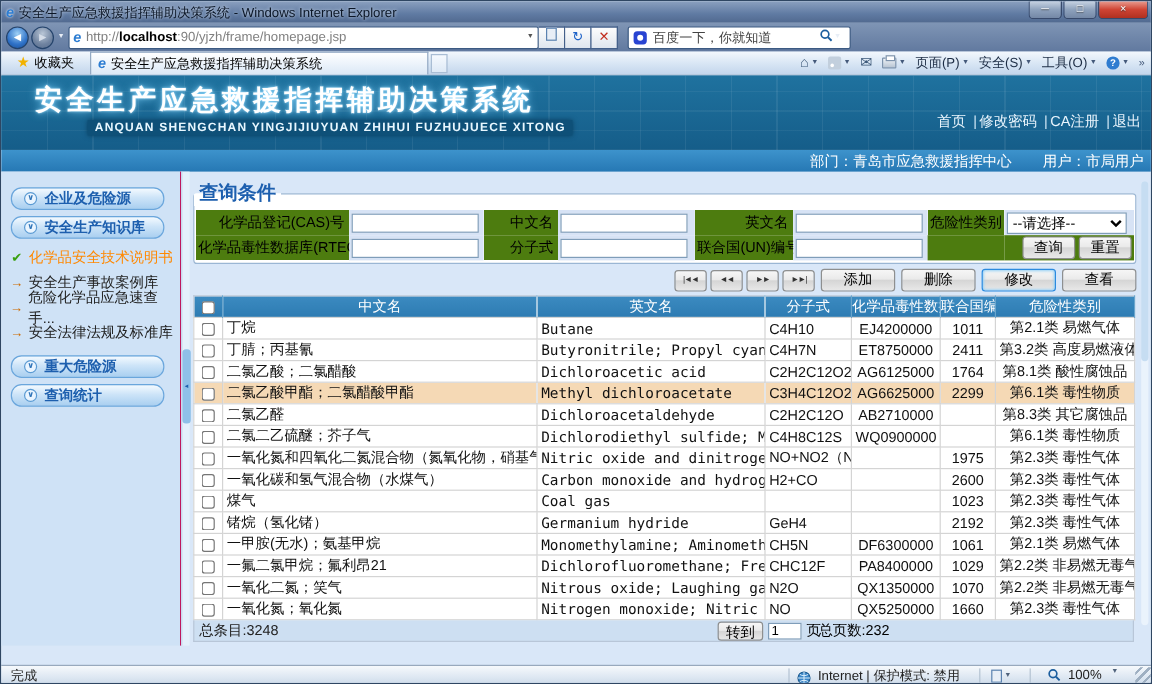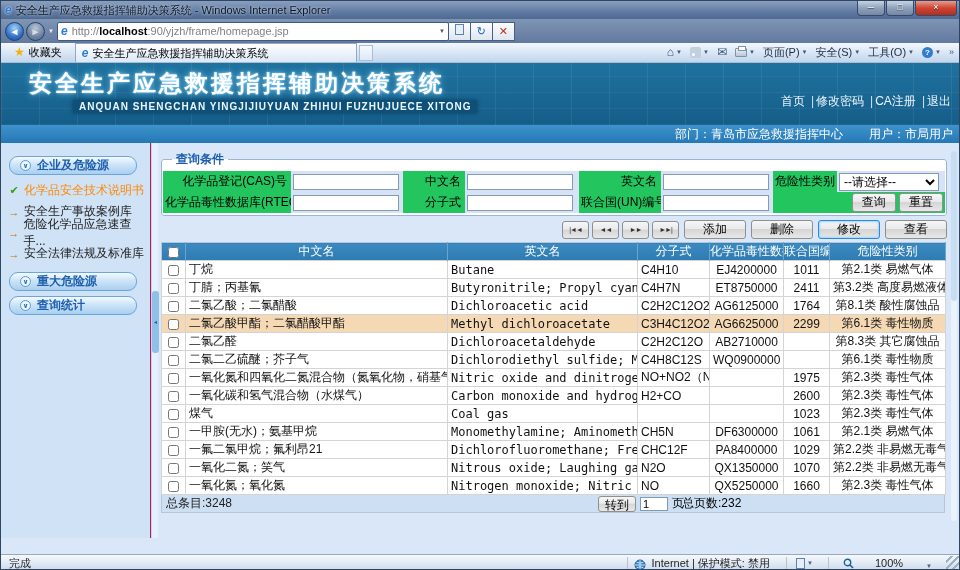--- a/index.html
+++ b/index.html
@@ -109,23 +109,23 @@
   .split-thumb { position:absolute; left:0; top:148px; width:7px; height:62px; background:#8fc0e8; border-radius:3px;
     color:#1d5fae; font-size:5px; line-height:62px; text-align:center; }
 
   
   .main { position:absolute; left:160px; top:2px; width:790px; height:392px; }
   .mscroll { position:absolute; right:-6px; top:6px; width:6px; height:370px; background:#eaf3fc; border-radius:3px; }
   .mscroll .thumb { width:6px; height:150px; background:#c6ddf2; border-radius:3px; }
 
   fieldset.query { position:relative; width:786px; margin-top:6px; border:1px solid #9ab6d4; border-radius:3px;
     background:#fff; padding:3px 0 2px 0; }
-  fieldset.query legend { margin-left:10px; padding:0 4px; font-size:12px; font-weight:bold; color:#1d5fae; }
+  fieldset.query legend { margin-left:0; padding:0 4px; font-size:16px; font-weight:bold; color:#1d5fae; }
   .ftable { width:782px; margin:0 auto; border-collapse:collapse; table-layout:fixed; }
-  .ftable td { height:21px; background:#22c55e; font-size:12px; padding:0 2px; }
+  .ftable td { height:21px; background:#4d7c0f; font-size:12px; padding:0 2px; }
   .ftable td.lab { text-align:right; padding-right:4px; white-space:nowrap; overflow:hidden; }
   .ftable td.inp { background:#d7e3f5; }
   .ftable input[type=text] { width:106px; height:16px; border:1px solid #7f9db9; font-size:11px; padding:0 2px; }
   .ftable select { width:100px; height:18px; border:1px solid #7f9db9; font-size:12px; background:#fff; }
   .btncell { text-align:right; padding-right:4px; }
   .btn { height:19px; min-width:44px; border:1px solid #8e8f8f; border-radius:3px; font-size:12px;
     background:linear-gradient(#f6f6f6,#eaeaea 45%,#d5d5d5 50%,#e8e8e8); cursor:pointer;
     font-family:"Liberation Sans","DejaVu Sans",sans-serif; padding:0 8px; }
   .btn.focus { border:1px solid #2a8adf; box-shadow:0 0 2px 1px #9fd4f5 inset; }
 
@@ -156,21 +156,21 @@
 
   
   .statusbar { position:absolute; left:0; top:553px; width:960px; height:17px;
     background:linear-gradient(#f6f9fc,#dde7f2 60%,#ccd9e8); border-top:1px solid #98a9bd;
     display:flex; align-items:center; font-size:11px; color:#222; }
   .statusbar .done { margin-left:8px; }
   .sb-sep { width:1px; height:13px; background:#b4c2d2; margin:0 6px; }
   .sb-right { margin-left:auto; display:flex; align-items:center; }
   .zone { display:flex; align-items:flex-end; gap:6px; padding-right:10px; }
   .sb-ico-drop { font-size:6px; color:#50637c; margin:0 6px 0 2px; }
-  .zoom-seg { display:flex; align-items:flex-end; gap:21px; padding:0 8px; }
+  .zoom-seg { display:flex; align-items:flex-start; gap:6px; padding:0 8px; }
   .grip { width:14px; height:15px; margin-right:1px;
     background:repeating-linear-gradient(135deg,transparent 0 3px,#9fb0c2 3px 5px); }
 </style>
 </head>
 <body>
 
 <div id="window">
 
   <div class="titlebar">
     <span class="ie-e">e</span>
@@ -189,20 +189,31 @@
     <div class="addr-box">
       <span class="ie-e page-ico">e</span>
       <span class="addr-proto">http://</span>
         <span class="addr-host">localhost</span>
         <span class="addr-path">:90/yjzh/frame/homepage.jsp</span>
       <span class="addr-drop">▼</span>
     </div>
     <div class="chrome-btn"><span class="compat-ico"></span></div>
     <div class="chrome-btn refresh">↻</div>
     <div class="chrome-btn stop">✕</div>
+    <div class="search-box">
+      <span class="baidu-ico"></span>
+      <span class="searchtext">百度一下，你就知道</span>
+      <span class="mag">
+        <svg width="11" height="11" viewBox="0 0 11 11">
+            <circle cx="4.5" cy="4.5" r="3.2" fill="none" stroke="#1c5e9e" stroke-width="1.4"></circle>
+            <line x1="7" y1="7" x2="10" y2="10" stroke="#1c5e9e" stroke-width="1.6"></line>
+          </svg>
+      </span>
+      <span class="drop6">▼</span>
+    </div>
   </div>
 
   <div class="tabsbar">
     <div class="fav-btn">
       <span class="star">★</span>
       <span>收藏夹</span>
     </div>
     <div class="tab">
       <span class="ie-e">e</span>
       <span>安全生产应急救援指挥辅助决策系统</span>
@@ -259,20 +270,24 @@
       </span>
     </div>
 
     <div class="pbody">
 
       <div class="sidebar">
         <div id="sidebarsections">
             <div class="acc-btn">
               <span class="acc-icon">∨</span>
               <span class="acc-label">企业及危险源</span>
+            </div>
+            <div class="acc-btn">
+              <span class="acc-icon">∨</span>
+              <span class="acc-label">安全生产知识库</span>
             </div>
             <div class="side-list">
               <div class="side-item active">
                 <span class="side-ico">✔</span>
                 <span class="side-label">化学品安全技术说明书</span>
               </div>
               <div class="side-item">
                 <span class="side-ico">→</span>
                 <span class="side-label">安全生产事故案例库</span>
               </div>
@@ -456,20 +471,29 @@
                 <td class="cb"><input type="checkbox" style=""></td>
                 <td class="c0">煤气</td>
                 <td class="c1">Coal gas</td>
                 <td class="c2"></td>
                 <td class="c3"></td>
                 <td class="c4">1023</td>
                 <td class="c5">第2.3类 毒性气体</td>
               </tr>
               <tr>
                 <td class="cb"><input type="checkbox" style=""></td>
+                <td class="c0">锗烷（氢化锗）</td>
+                <td class="c1">Germanium hydride</td>
+                <td class="c2">GeH4</td>
+                <td class="c3"></td>
+                <td class="c4">2192</td>
+                <td class="c5">第2.3类 毒性气体</td>
+              </tr>
+              <tr>
+                <td class="cb"><input type="checkbox" style=""></td>
                 <td class="c0">一甲胺(无水)；氨基甲烷</td>
                 <td class="c1">Monomethylamine; Aminomethane</td>
                 <td class="c2">CH5N</td>
                 <td class="c3">DF6300000</td>
                 <td class="c4">1061</td>
                 <td class="c5">第2.1类 易燃气体</td>
               </tr>
               <tr>
                 <td class="cb"><input type="checkbox" style=""></td>
                 <td class="c0">一氟二氯甲烷；氟利昂21</td>

